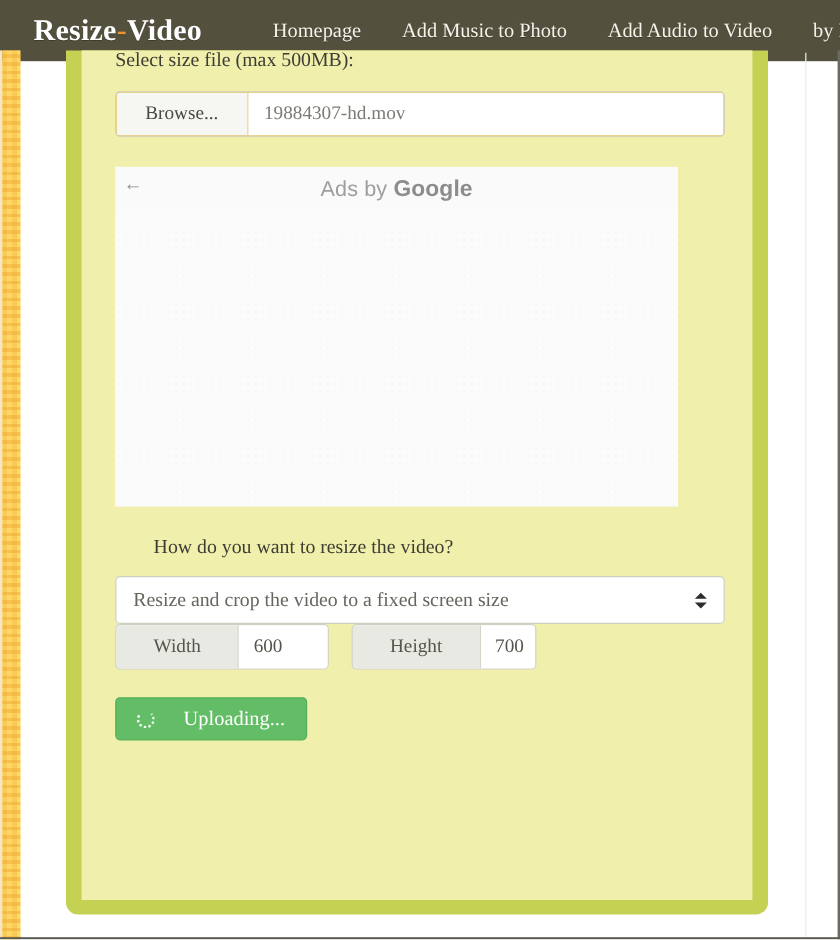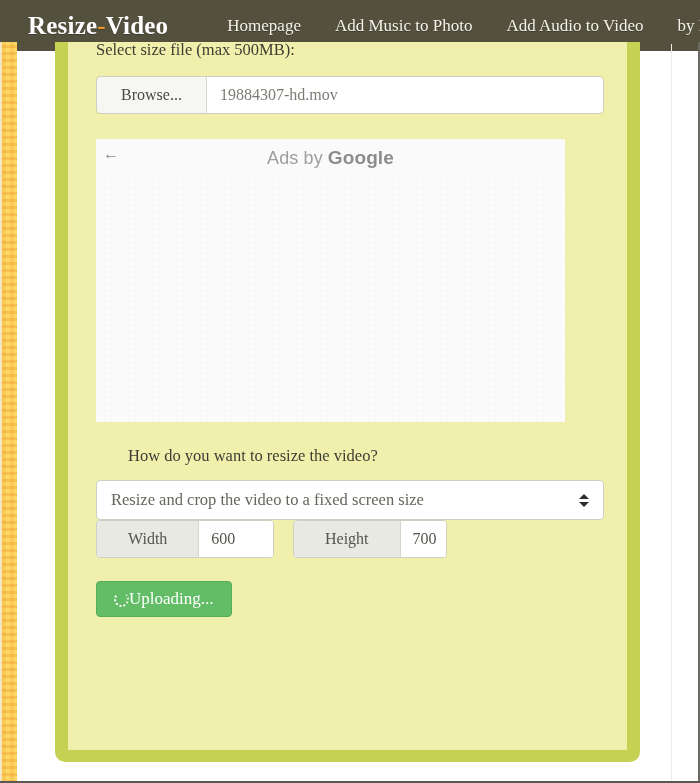--- a/index.html
+++ b/index.html
@@ -268,21 +268,21 @@
     color: #55554d;
     font-size: 16px;
     background: #ffffff;
     font-family: "Liberation Serif", "DejaVu Serif", serif;
   }
 
   
   .upload-btn {
     display: inline-flex;
     align-items: center;
-    gap: 0;
+    gap: 24px;
     height: 36px;
     padding: 0 17px;
     background: #63bd66;
     border: 1px solid #56ad59;
     border-radius: 4px;
     color: #ffffff;
     font-size: 17px;
     cursor: pointer;
     font-family: "Liberation Serif", "DejaVu Serif", serif;
   }

